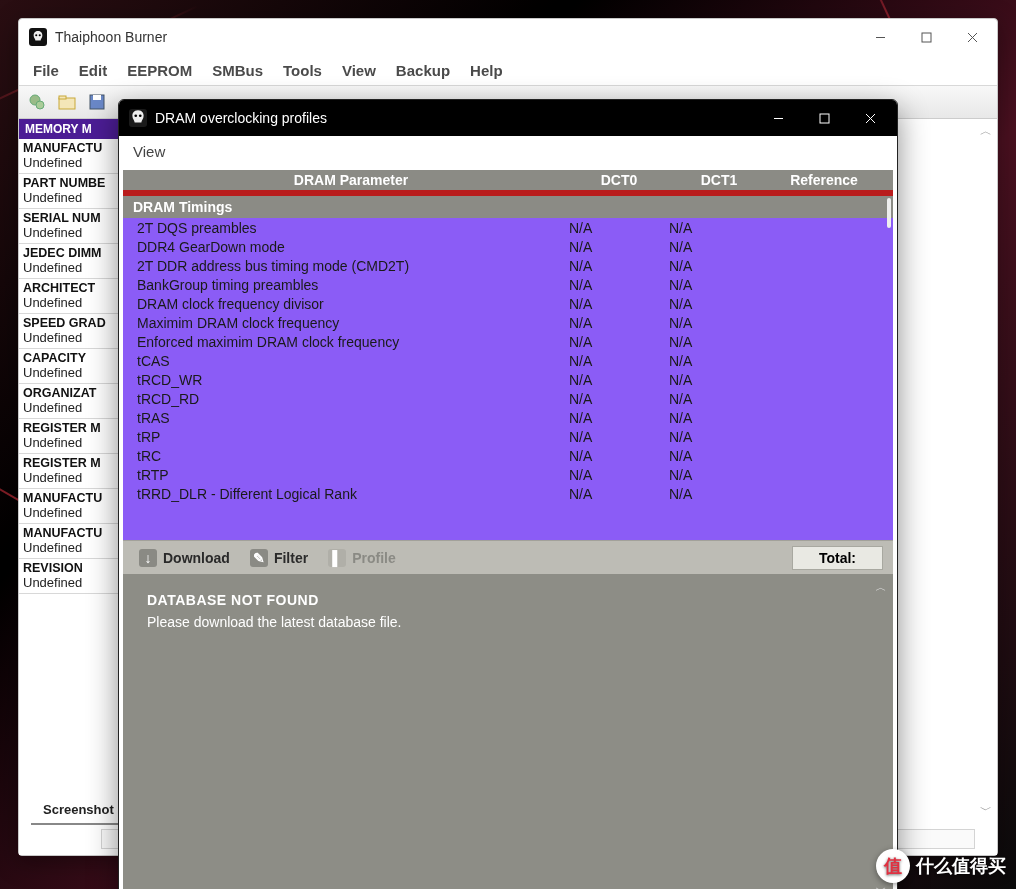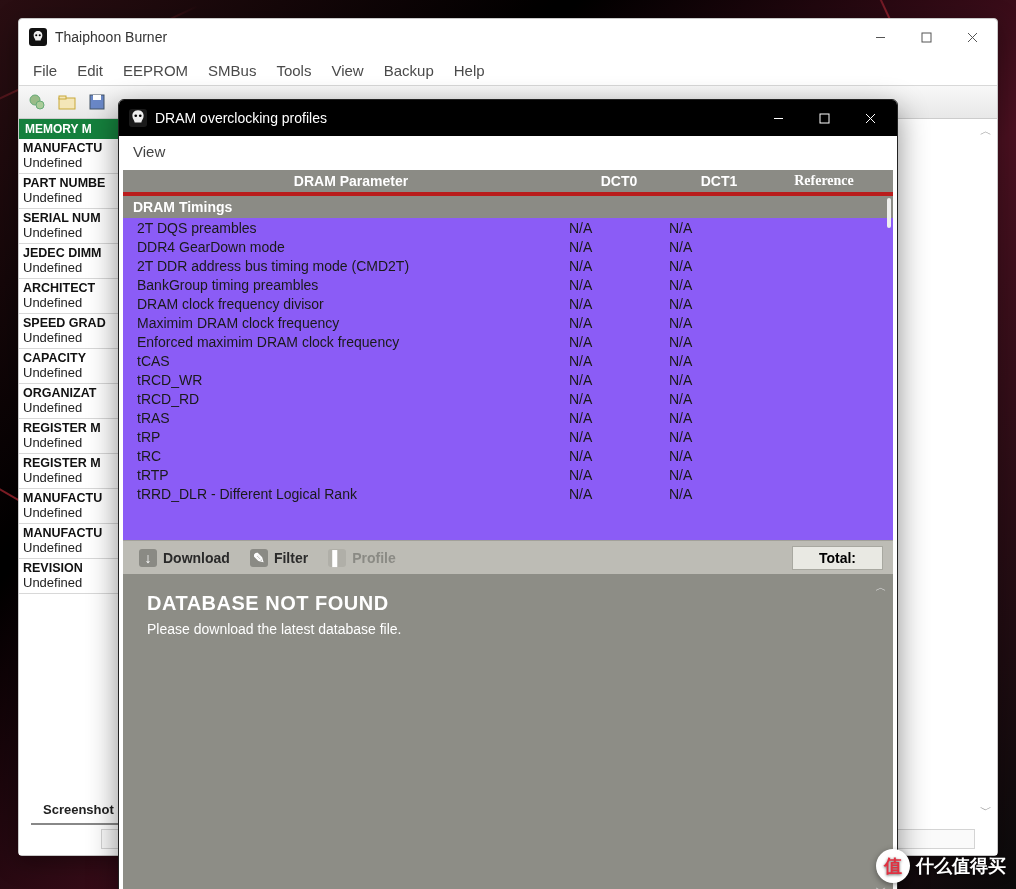--- a/index.html
+++ b/index.html
@@ -48,20 +48,21 @@
   .titlebar .winbtn { width: 46px; height: 30px; display:flex; align-items:center; justify-content:center; color:#555; }
   .titlebar .winbtn svg { width: 11px; height: 11px; stroke:#555; stroke-width:1; fill:none; }
 
   .menubar {
     height: 30px;
     display: flex; align-items: center;
     padding: 0 4px;
     font-size: 15px;
     color: #4a4a4a;
     gap: 0;
+    font-weight: bold;
   }
   .menubar .menu-item { padding: 4px 10px; }
 
   .toolbar {
     height: 34px;
     background: linear-gradient(#f8f8f8,#e8e8e8);
     border-top: 1px solid #d8d8d8;
     border-bottom: 1px solid #ccc;
     display: flex; align-items: center;
     padding: 0 4px; gap: 2px;
@@ -78,21 +79,21 @@
     background: #fff;
   }
   .sidepanel {
     width: 108px;
     background: #fff;
     overflow: hidden;
     font-size: 13px;
     border-right: 1px solid #e4e4e4;
   }
   .section-header {
-    background: #15803d; color: #fff;
+    background: #4c1d95; color: #fff;
     font-weight: bold; font-size: 12px;
     padding: 3px 6px;
     white-space: nowrap; overflow: hidden;
   }
   .field {
     border-bottom: 1px solid #d8d8d8;
     padding: 2px 4px 3px 4px;
     white-space: nowrap; overflow: hidden;
   }
   .field .label { font-weight: bold; font-size: 12.5px; color:#111; }
@@ -159,25 +160,25 @@
   .param-table {
     flex: 0 0 auto;
     display:flex; flex-direction:column;
     font-size: 14px;
     overflow:hidden;
     height: 370px;
   }
   .param-head {
     display:flex; background:#8b8b85; color:#fff; font-weight:bold;
     height: 26px; align-items:center;
-    border-bottom: 4px solid #b91c1c;
+    border-bottom: 6px solid #b91c1c;
   }
   .col-param { flex:1; padding-left: 10px; text-align:center;}
   .col-d { width: 100px; text-align:center;}
-  .col-ref { width: 110px; text-align:center; margin-right: 14px; font-family: Liberation Serif, serif;}
+  .col-ref { width: 110px; text-align:center; margin-right: 14px;}
   .param-rows {
     flex:1; overflow:hidden;
     background:#8b5cf6;
     position:relative;
   }
   .group-row {
     background:#8b8b85; color:#fff; font-weight:bold;
     padding: 3px 10px; font-size: 14px;
   }
   .data-row {
@@ -215,21 +216,21 @@
     padding: 3px 26px; font-weight:bold;
   }
 
   .msg-area {
     flex: 1;
     background:#8d8d86; color:#fff;
     position:relative;
     padding: 18px 24px;
     font-size: 14px;
   }
-  .msg-area h3 { margin: 0 0 6px 0; font-size: 20px; letter-spacing:.5px;}
+  .msg-area h3 { margin: 0 0 6px 0; font-size: 14px; letter-spacing:.5px;}
   .msg-scroll {
     position:absolute; right:4px; top:6px; bottom:6px; width:16px;
     display:flex; flex-direction:column; justify-content:space-between; align-items:center;
   }
   .msg-scroll .arrow{ color:#ddd; font-size:11px;}
 
   .dlg-footer {
     height: 40px; background: #e8b95a;
     display:flex; align-items:center; padding: 0 14px;
     gap: 12px; font-size: 15px;

